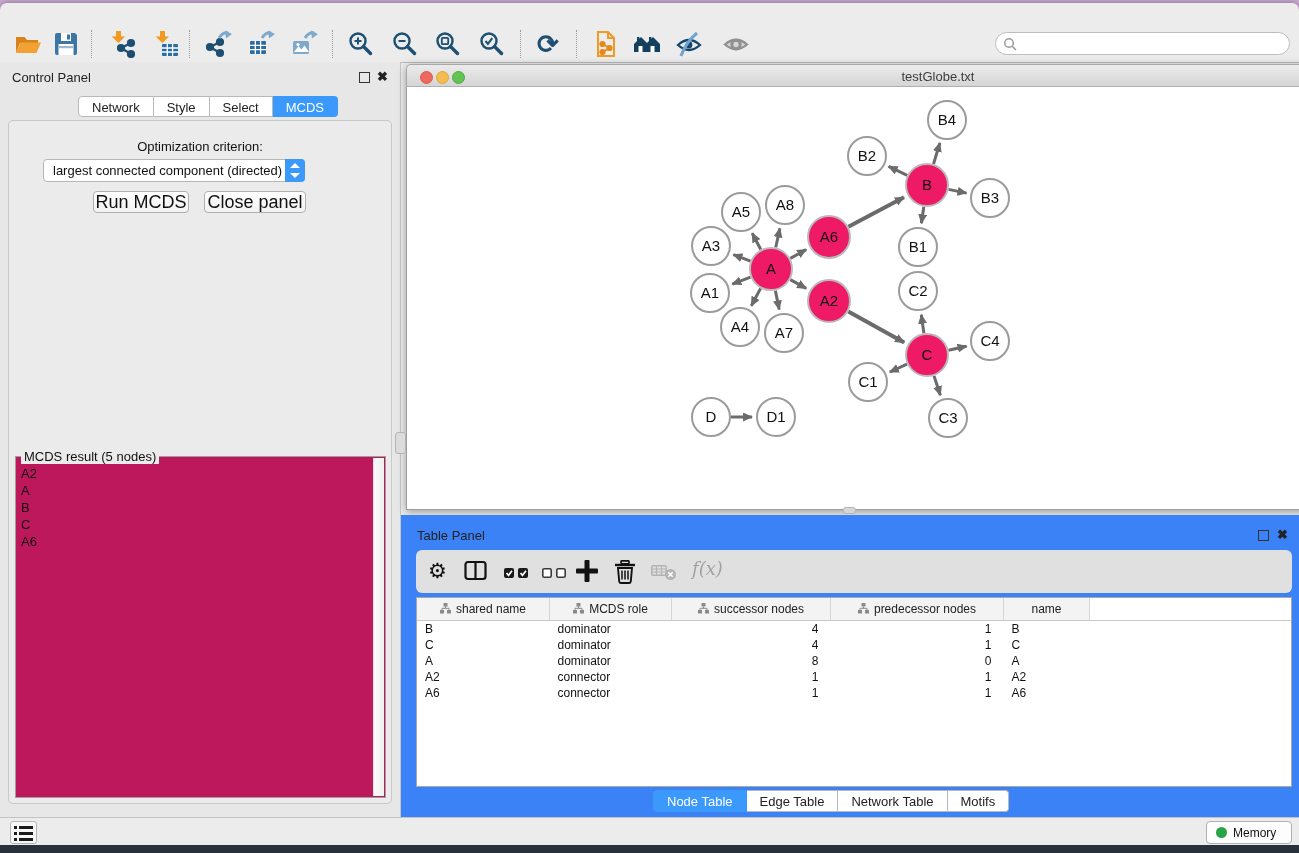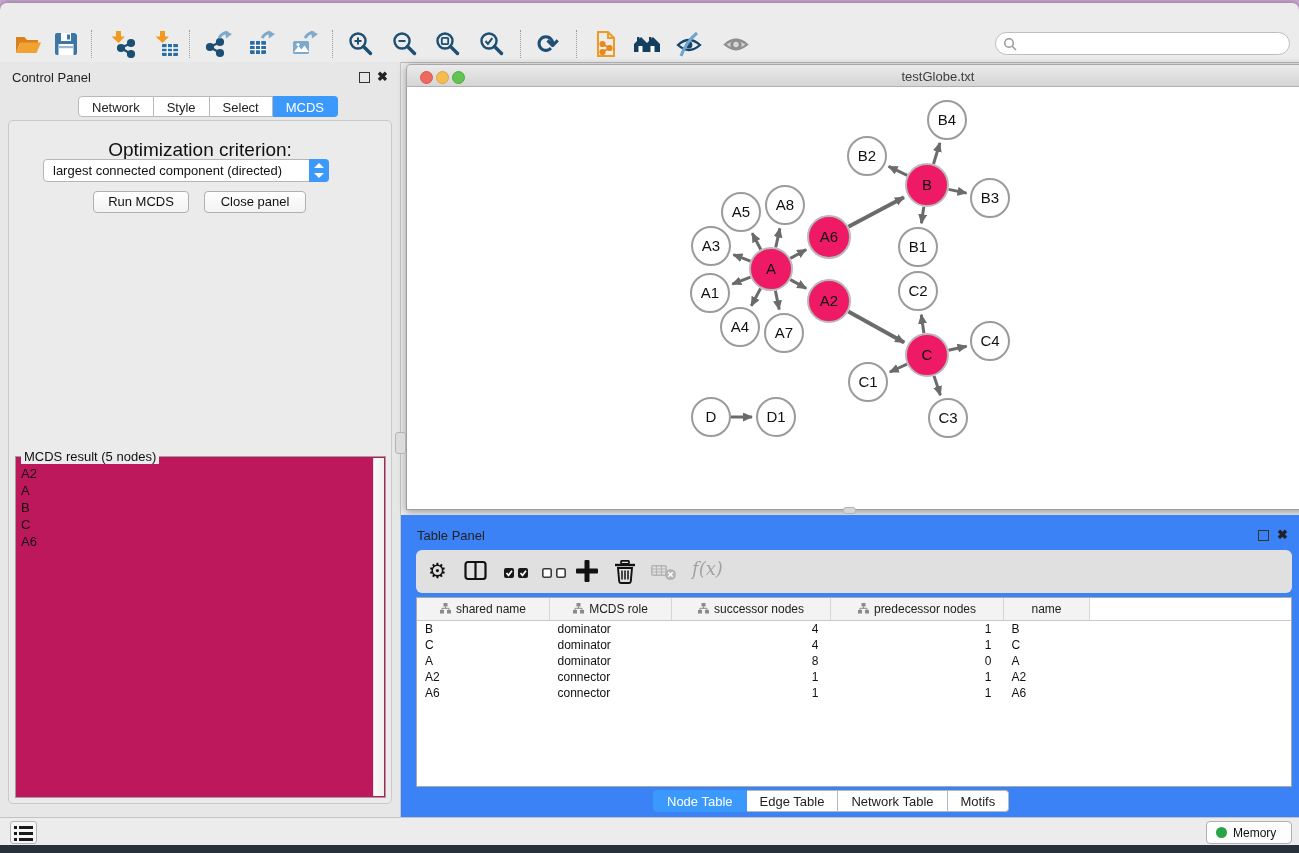--- a/index.html
+++ b/index.html
@@ -27,27 +27,27 @@
   #control-panel{position:absolute;left:0;top:59px;width:400px;bottom:29px;background:#e7e7e7;border-right:1px solid #c6c6c6;}
   .panel-header-title{position:absolute;font-size:13px;color:#222;}
   .float-box{position:absolute;width:9px;height:9px;border:1.5px solid #333;}
   .close-x{position:absolute;font-size:13px;font-weight:bold;color:#222;line-height:11px;}
   #control-tabs{position:absolute;left:78px;top:34px;height:21px;display:flex;}
   .seg{height:21px;line-height:21px;padding:0 13px;background:#fff;border:1px solid #b9b9b9;border-left:none;font-size:13px;color:#222;box-sizing:border-box;}
   .seg:first-child{border-left:1px solid #b9b9b9;border-radius:4px 0 0 4px;}
   .seg:last-child{border-radius:0 4px 4px 0;}
   .seg.active{background:#3b99fc;border-color:#3b99fc;color:#fff;}
   #cp-body{position:absolute;left:8px;right:8px;top:58px;bottom:14px;background:#ebebeb;border:1px solid #c9c9c9;border-radius:5px;}
-  #opt-label{position:absolute;top:18px;left:0;right:0;text-align:center;font-size:19px;color:#111;}
-  #criterion-select{position:absolute;left:34px;top:38px;width:286px;height:23px;background:#fff;border:1px solid #b6b6b6;border-radius:4px;box-sizing:border-box;}
+  #opt-label{position:absolute;top:18px;left:0;right:0;text-align:center;font-size:13px;color:#111;}
+  #criterion-select{position:absolute;left:34px;top:38px;width:262px;height:23px;background:#fff;border:1px solid #b6b6b6;border-radius:4px;box-sizing:border-box;}
   #criterion-select .sel-text{position:absolute;left:9px;top:3px;font-size:13px;color:#111;white-space:nowrap;}
   #criterion-select .stepper{position:absolute;right:-1px;top:-1px;width:20px;height:23px;background:#3b99fc;border-radius:0 4px 4px 0;}
   .stepper .up{position:absolute;left:5px;top:4px;width:0;height:0;border-left:5px solid transparent;border-right:5px solid transparent;border-bottom:5px solid #fff;}
   .stepper .dn{position:absolute;left:5px;bottom:4px;width:0;height:0;border-left:5px solid transparent;border-right:5px solid transparent;border-top:5px solid #fff;}
-  .btn{position:absolute;height:22px;background:linear-gradient(#ffffff,#f2f2f2);border:1px solid #b0b0b0;border-radius:4px;font-size:13px;color:#111;text-align:center;line-height:20px;box-sizing:border-box;}
+  .btn{position:absolute;height:22px;background:linear-gradient(#ffffff,#f2f2f2);border:1px solid #b0b0b0;border-radius:4px;font-size:18px;color:#111;text-align:center;line-height:20px;box-sizing:border-box;}
   #run-btn{left:84px;top:70px;width:96px;}
   #closepanel-btn{left:195px;top:70px;width:102px;}
   #result-box{position:absolute;left:6px;top:335px;width:369px;bottom:5px;border:1px solid #9e9e9e;background:#be185d;}
   #result-legend{position:absolute;top:-8px;left:5px;background:#ebebeb;padding:0 3px;font-size:13px;color:#111;}
   #mcds-list{position:absolute;left:1px;top:8px;right:11px;bottom:1px;overflow:hidden;}
   .list-item{font-size:13px;color:#111;padding:1px 4px;line-height:15px;}
   #mcds-scroll{position:absolute;top:1px;right:1px;bottom:1px;width:10px;background:linear-gradient(90deg,#fafafa,#efefef);border-left:1px solid #e2e2e2;}
 
   
   #net-window{position:absolute;left:406px;top:61px;width:1064px;height:446px;box-shadow:0 2px 8px rgba(0,0,0,.35);border-radius:5px 5px 0 0;}

